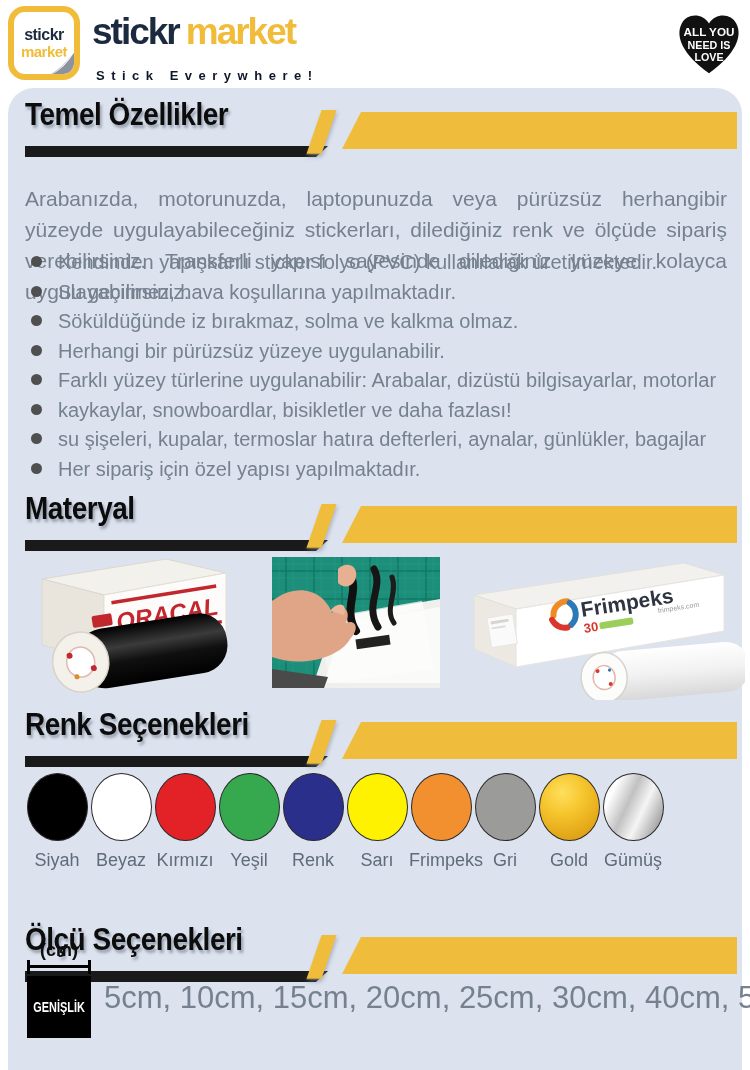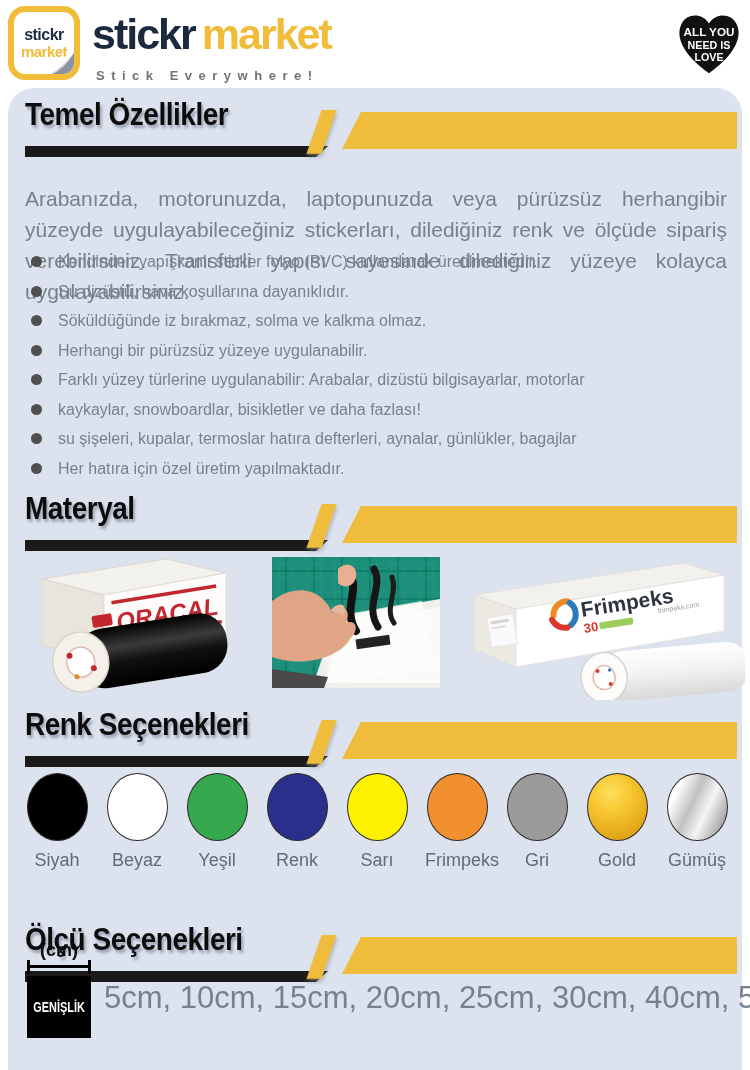--- a/index.html
+++ b/index.html
@@ -11,24 +11,24 @@
   
   .topbar{position:absolute;left:0;top:0;width:747px;height:88px;background:#fff;}
   .badge{
     position:absolute;left:8px;top:6px;width:60px;height:62px;background:#fff;
     border:6px solid #F0BC3A;border-radius:17px;overflow:hidden;
   }
   .badge-inner{position:absolute;inset:0;display:flex;flex-direction:column;align-items:center;justify-content:center;line-height:1;}
   .badge-l1{font-weight:700;font-size:16px;color:#1C2A40;letter-spacing:-.5px;}
   .badge-l2{font-weight:700;font-size:15px;color:#F0BC3A;letter-spacing:-.5px;margin-top:1px;}
   .badge-curl{position:absolute;right:-1px;bottom:-1px;width:30px;height:30px;}
-  .wordmark{position:absolute;left:92px;top:13px;font-weight:700;font-size:43px;letter-spacing:-2px;line-height:1;white-space:nowrap;}
+  .wordmark{position:absolute;left:92px;top:13px;font-weight:700;font-size:37px;letter-spacing:-2px;line-height:1;white-space:nowrap;}
   .wm1{color:#1C2A40;}
   .wm2{color:#F0BC3A;margin-left:7px;}
-  .tagline{position:absolute;left:96px;top:68px;font-size:13px;font-weight:700;color:#737373;letter-spacing:6.5px;}
+  .tagline{position:absolute;left:96px;top:68px;font-size:13px;font-weight:700;color:#0f172a;letter-spacing:6.5px;}
   .heart{position:absolute;left:672px;top:6px;width:74px;height:74px;}
   
   .card{
     position:absolute;left:8px;top:88px;width:734px;height:1023px;
     background:#DCE3EE;border-radius:26px;
   }
   
   .sec-header{position:absolute;left:0;width:734px;height:57px;}
   .sec-title{
     position:absolute;left:17px;top:-3px;font-size:31px;font-weight:700;color:#0c0c0c;
@@ -50,33 +50,33 @@
     clip-path:polygon(19px 0,100% 0,100% 100%,0 100%);
     filter:drop-shadow(2px 3px 2px rgba(110,120,145,.45));
   }
   
   .para{
     position:absolute;left:17px;right:15px;top:74px;
     font-size:21px;line-height:31px;color:#76818F;text-align:justify;
   }
   .bullets{position:absolute;left:17px;right:10px;top:164px;margin:0;padding:0;list-style:none;}
   .bullets li{
-    position:relative;padding-left:33px;font-size:16px;line-height:20px;
+    position:relative;padding-left:33px;font-size:20px;line-height:20px;
     margin-bottom:9.5px;color:#76818F;white-space:nowrap;
   }
   .bullets li::before{
     content:'';position:absolute;left:6px;top:4px;width:11px;height:11px;
     border-radius:50%;background:#4f4f4f;
   }
   
   .mat-img{position:absolute;}
   
   .swatch-row{
     position:absolute;left:17px;right:13px;top:685px;
-    display:flex;justify-content:space-between;
+    display:flex;
   }
   .swatch{width:64px;text-align:center;}
   .sw-dot{
     width:61px;height:68px;border-radius:50%;margin:0 auto;
     border:1.5px solid #2b2b2b;box-sizing:border-box;
   }
   .sw-gold{background:radial-gradient(circle at 38% 28%,#ffdf5e 0%,#f6c62e 35%,#e6ab1b 68%,#d1920f 100%);}
   .sw-silver{background:linear-gradient(115deg,#e9e9e9 0%,#ffffff 18%,#c1c1c1 42%,#f5f5f5 62%,#a9a9a9 86%,#e2e2e2 100%);}
   .sw-label{margin-top:9px;font-size:18px;color:#5F6B7A;}
   
@@ -126,27 +126,27 @@
     <span class="sec-title">Temel Özellikler</span>
     <div class="bar-black"></div>
     <div class="slash"></div>
     <div class="bar-yellow"></div>
   </div>
 
   <p class="para">Arabanızda, motorunuzda, laptopunuzda veya pürüzsüz herhangibir yüzeyde uygulayabileceğiniz stickerları, dilediğiniz renk ve ölçüde sipariş verebilirsiniz. Transferli yapısı sayesinde dilediğiniz yüzeye kolayca uygulayabilirsiniz.</p>
 
   <ul class="bullets">
     <li>Kendinden yapışkanlı sticker folyo (PVC) kullanılarak üretilmektedir.</li>
-    <li>Su dizüstü, hava koşullarına dayanıklıdır.</li>
+    <li>Su geçirmez, hava koşullarına yapılmaktadır.</li>
     <li>Söküldüğünde iz bırakmaz, solma ve kalkma olmaz.</li>
     <li>Herhangi bir pürüzsüz yüzeye uygulanabilir.</li>
     <li>Farklı yüzey türlerine uygulanabilir: Arabalar, dizüstü bilgisayarlar, motorlar</li>
     <li>kaykaylar, snowboardlar, bisikletler ve daha fazlası!</li>
     <li>su şişeleri, kupalar, termoslar  hatıra defterleri, aynalar, günlükler, bagajlar</li>
-    <li>Her hatıra için özel üretim yapılmaktadır.</li>
+    <li>Her sipariş için özel yapısı yapılmaktadır.</li>
   </ul>
 
   <div class="sec-header" style="top:406px;text-align:right;">
     <span class="sec-title">Materyal</span>
     <div class="bar-black"></div>
     <div class="slash"></div>
     <div class="bar-yellow"></div>
   </div>
 
   <svg class="mat-img" style="left:10px;top:465px;" width="228" height="142" viewBox="0 0 228 142">
@@ -256,20 +256,24 @@
   <div class="swatch-row">
     <div class="swatch">
       <div class="sw-dot" style="background: rgb(0, 0, 0);"></div>
       <div class="sw-label">Siyah</div>
     </div>
     <div class="swatch">
       <div class="sw-dot" style="background: rgb(255, 255, 255);"></div>
       <div class="sw-label">Beyaz</div>
     </div>
     <div class="swatch">
+      <div class="sw-dot" style="background: rgb(227, 34, 39);"></div>
+      <div class="sw-label">Kırmızı</div>
+    </div>
+    <div class="swatch">
       <div class="sw-dot" style="background: rgb(54, 169, 79);"></div>
       <div class="sw-label">Yeşil</div>
     </div>
     <div class="swatch">
       <div class="sw-dot" style="background: rgb(43, 47, 140);"></div>
       <div class="sw-label">Renk</div>
     </div>
     <div class="swatch">
       <div class="sw-dot" style="background: rgb(255, 242, 0);"></div>
       <div class="sw-label">Sarı</div>

